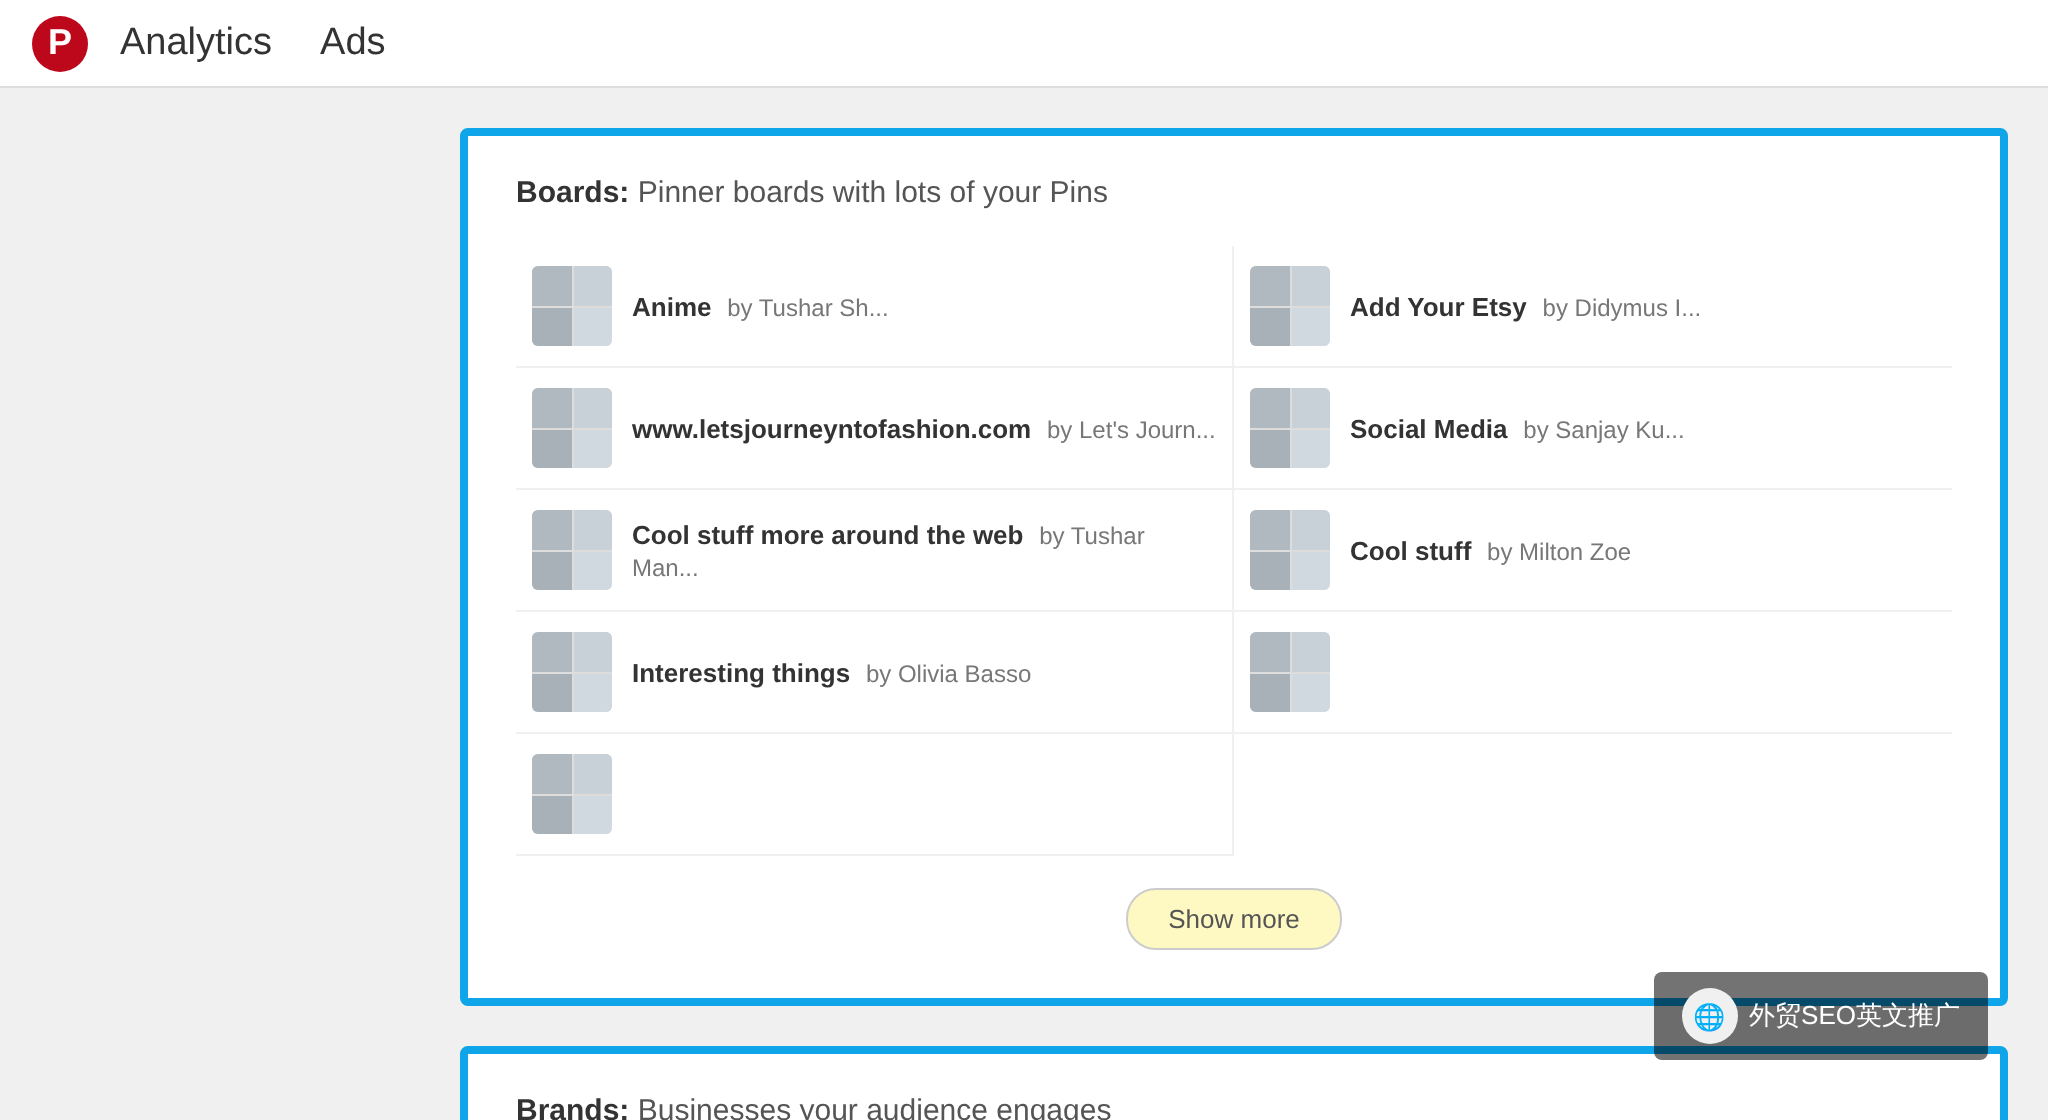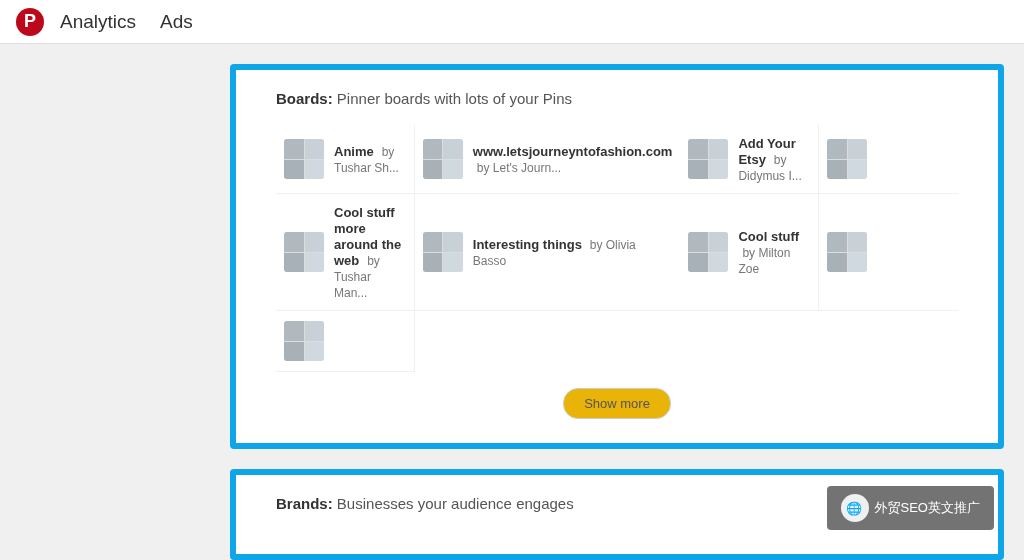--- a/index.html
+++ b/index.html
@@ -46,44 +46,44 @@
 
     
     .page-content {
       margin-top: 44px;
       padding: 20px 0;
       max-width: 1024px;
     }
 
     .section-card {
       background: #fff;
-      border: 6px solid #0ea5e9;
+      border: 4px solid #0ea5e9;
       border-radius: 4px;
       margin: 0 20px 20px 230px;
-      padding: 20px 40px 24px;
+      padding: 20px 24px 24px;
     }
 
     .section-title {
       font-size: 15px;
       font-weight: 600;
       color: #333;
       margin-bottom: 18px;
     }
     .section-title span.label-bold {
       font-weight: 700;
     }
     .section-title span.label-normal {
       font-weight: 400;
       color: #555;
     }
 
     
     .boards-grid {
       display: grid;
-      grid-template-columns: 1fr 1fr 1fr 1fr;
+      grid-template-columns: 1fr 1fr;
       gap: 0;
     }
 
     .board-item {
       display: flex;
       align-items: center;
       padding: 10px 8px;
       border-bottom: 1px solid #f0f0f0;
     }
     .board-item:nth-child(odd) {
@@ -122,21 +122,21 @@
       color: #777;
       margin-left: 4px;
     }
 
     
     .show-more-wrap {
       text-align: center;
       margin-top: 16px;
     }
     .show-more-btn {
-      background: #eab308;
+      background: #fef9c3;
       border: 1px solid #ccc;
       border-radius: 15px;
       padding: 7px 20px;
       font-size: 13px;
       color: #555;
       cursor: pointer;
       font-weight: 500;
     }
 
     
@@ -204,65 +204,66 @@
           </div>
           <span><span class="board-name">Anime</span> <span class="board-by">by Tushar Sh...</span></span>
         </div>
         <div class="board-item">
           <div class="board-thumb">
             <div class="board-thumb-cell" style="background: rgb(176, 184, 192);"></div>
             <div class="board-thumb-cell" style="background: rgb(200, 208, 216);"></div>
             <div class="board-thumb-cell" style="background: rgb(168, 176, 184);"></div>
             <div class="board-thumb-cell" style="background: rgb(208, 216, 224);"></div>
           </div>
+          <span><span class="board-name">Add Your Etsy</span> <span class="board-by">by Didymus I...</span></span>
+        </div>
+        <div class="board-item">
+          <div class="board-thumb">
+            <div class="board-thumb-cell" style="background: rgb(176, 184, 192);"></div>
+            <div class="board-thumb-cell" style="background: rgb(200, 208, 216);"></div>
+            <div class="board-thumb-cell" style="background: rgb(168, 176, 184);"></div>
+            <div class="board-thumb-cell" style="background: rgb(208, 216, 224);"></div>
+          </div>
           <span><span class="board-name">www.letsjourneyntofashion.com</span> <span class="board-by">by Let's Journ...</span></span>
         </div>
         <div class="board-item">
           <div class="board-thumb">
             <div class="board-thumb-cell" style="background: rgb(176, 184, 192);"></div>
             <div class="board-thumb-cell" style="background: rgb(200, 208, 216);"></div>
             <div class="board-thumb-cell" style="background: rgb(168, 176, 184);"></div>
             <div class="board-thumb-cell" style="background: rgb(208, 216, 224);"></div>
           </div>
-          <span><span class="board-name">Add Your Etsy</span> <span class="board-by">by Didymus I...</span></span>
-        </div>
-        <div class="board-item">
-          <div class="board-thumb">
-            <div class="board-thumb-cell" style="background: rgb(176, 184, 192);"></div>
-            <div class="board-thumb-cell" style="background: rgb(200, 208, 216);"></div>
-            <div class="board-thumb-cell" style="background: rgb(168, 176, 184);"></div>
-            <div class="board-thumb-cell" style="background: rgb(208, 216, 224);"></div>
-          </div>
+          <span><span class="board-name">Social Media</span> <span class="board-by">by Sanjay Ku...</span></span>
         </div>
         <div class="board-item">
           <div class="board-thumb">
             <div class="board-thumb-cell" style="background: rgb(176, 184, 192);"></div>
             <div class="board-thumb-cell" style="background: rgb(200, 208, 216);"></div>
             <div class="board-thumb-cell" style="background: rgb(168, 176, 184);"></div>
             <div class="board-thumb-cell" style="background: rgb(208, 216, 224);"></div>
           </div>
           <span><span class="board-name">Cool stuff more around the web</span> <span class="board-by">by Tushar Man...</span></span>
         </div>
         <div class="board-item">
           <div class="board-thumb">
             <div class="board-thumb-cell" style="background: rgb(176, 184, 192);"></div>
             <div class="board-thumb-cell" style="background: rgb(200, 208, 216);"></div>
             <div class="board-thumb-cell" style="background: rgb(168, 176, 184);"></div>
             <div class="board-thumb-cell" style="background: rgb(208, 216, 224);"></div>
           </div>
+          <span><span class="board-name">Cool stuff</span> <span class="board-by">by Milton Zoe</span></span>
+        </div>
+        <div class="board-item">
+          <div class="board-thumb">
+            <div class="board-thumb-cell" style="background: rgb(176, 184, 192);"></div>
+            <div class="board-thumb-cell" style="background: rgb(200, 208, 216);"></div>
+            <div class="board-thumb-cell" style="background: rgb(168, 176, 184);"></div>
+            <div class="board-thumb-cell" style="background: rgb(208, 216, 224);"></div>
+          </div>
           <span><span class="board-name">Interesting things</span> <span class="board-by">by Olivia Basso</span></span>
-        </div>
-        <div class="board-item">
-          <div class="board-thumb">
-            <div class="board-thumb-cell" style="background: rgb(176, 184, 192);"></div>
-            <div class="board-thumb-cell" style="background: rgb(200, 208, 216);"></div>
-            <div class="board-thumb-cell" style="background: rgb(168, 176, 184);"></div>
-            <div class="board-thumb-cell" style="background: rgb(208, 216, 224);"></div>
-          </div>
-          <span><span class="board-name">Cool stuff</span> <span class="board-by">by Milton Zoe</span></span>
         </div>
         <div class="board-item">
           <div class="board-thumb">
             <div class="board-thumb-cell" style="background: rgb(176, 184, 192);"></div>
             <div class="board-thumb-cell" style="background: rgb(200, 208, 216);"></div>
             <div class="board-thumb-cell" style="background: rgb(168, 176, 184);"></div>
             <div class="board-thumb-cell" style="background: rgb(208, 216, 224);"></div>
           </div>
         </div>
         <div class="board-item">

